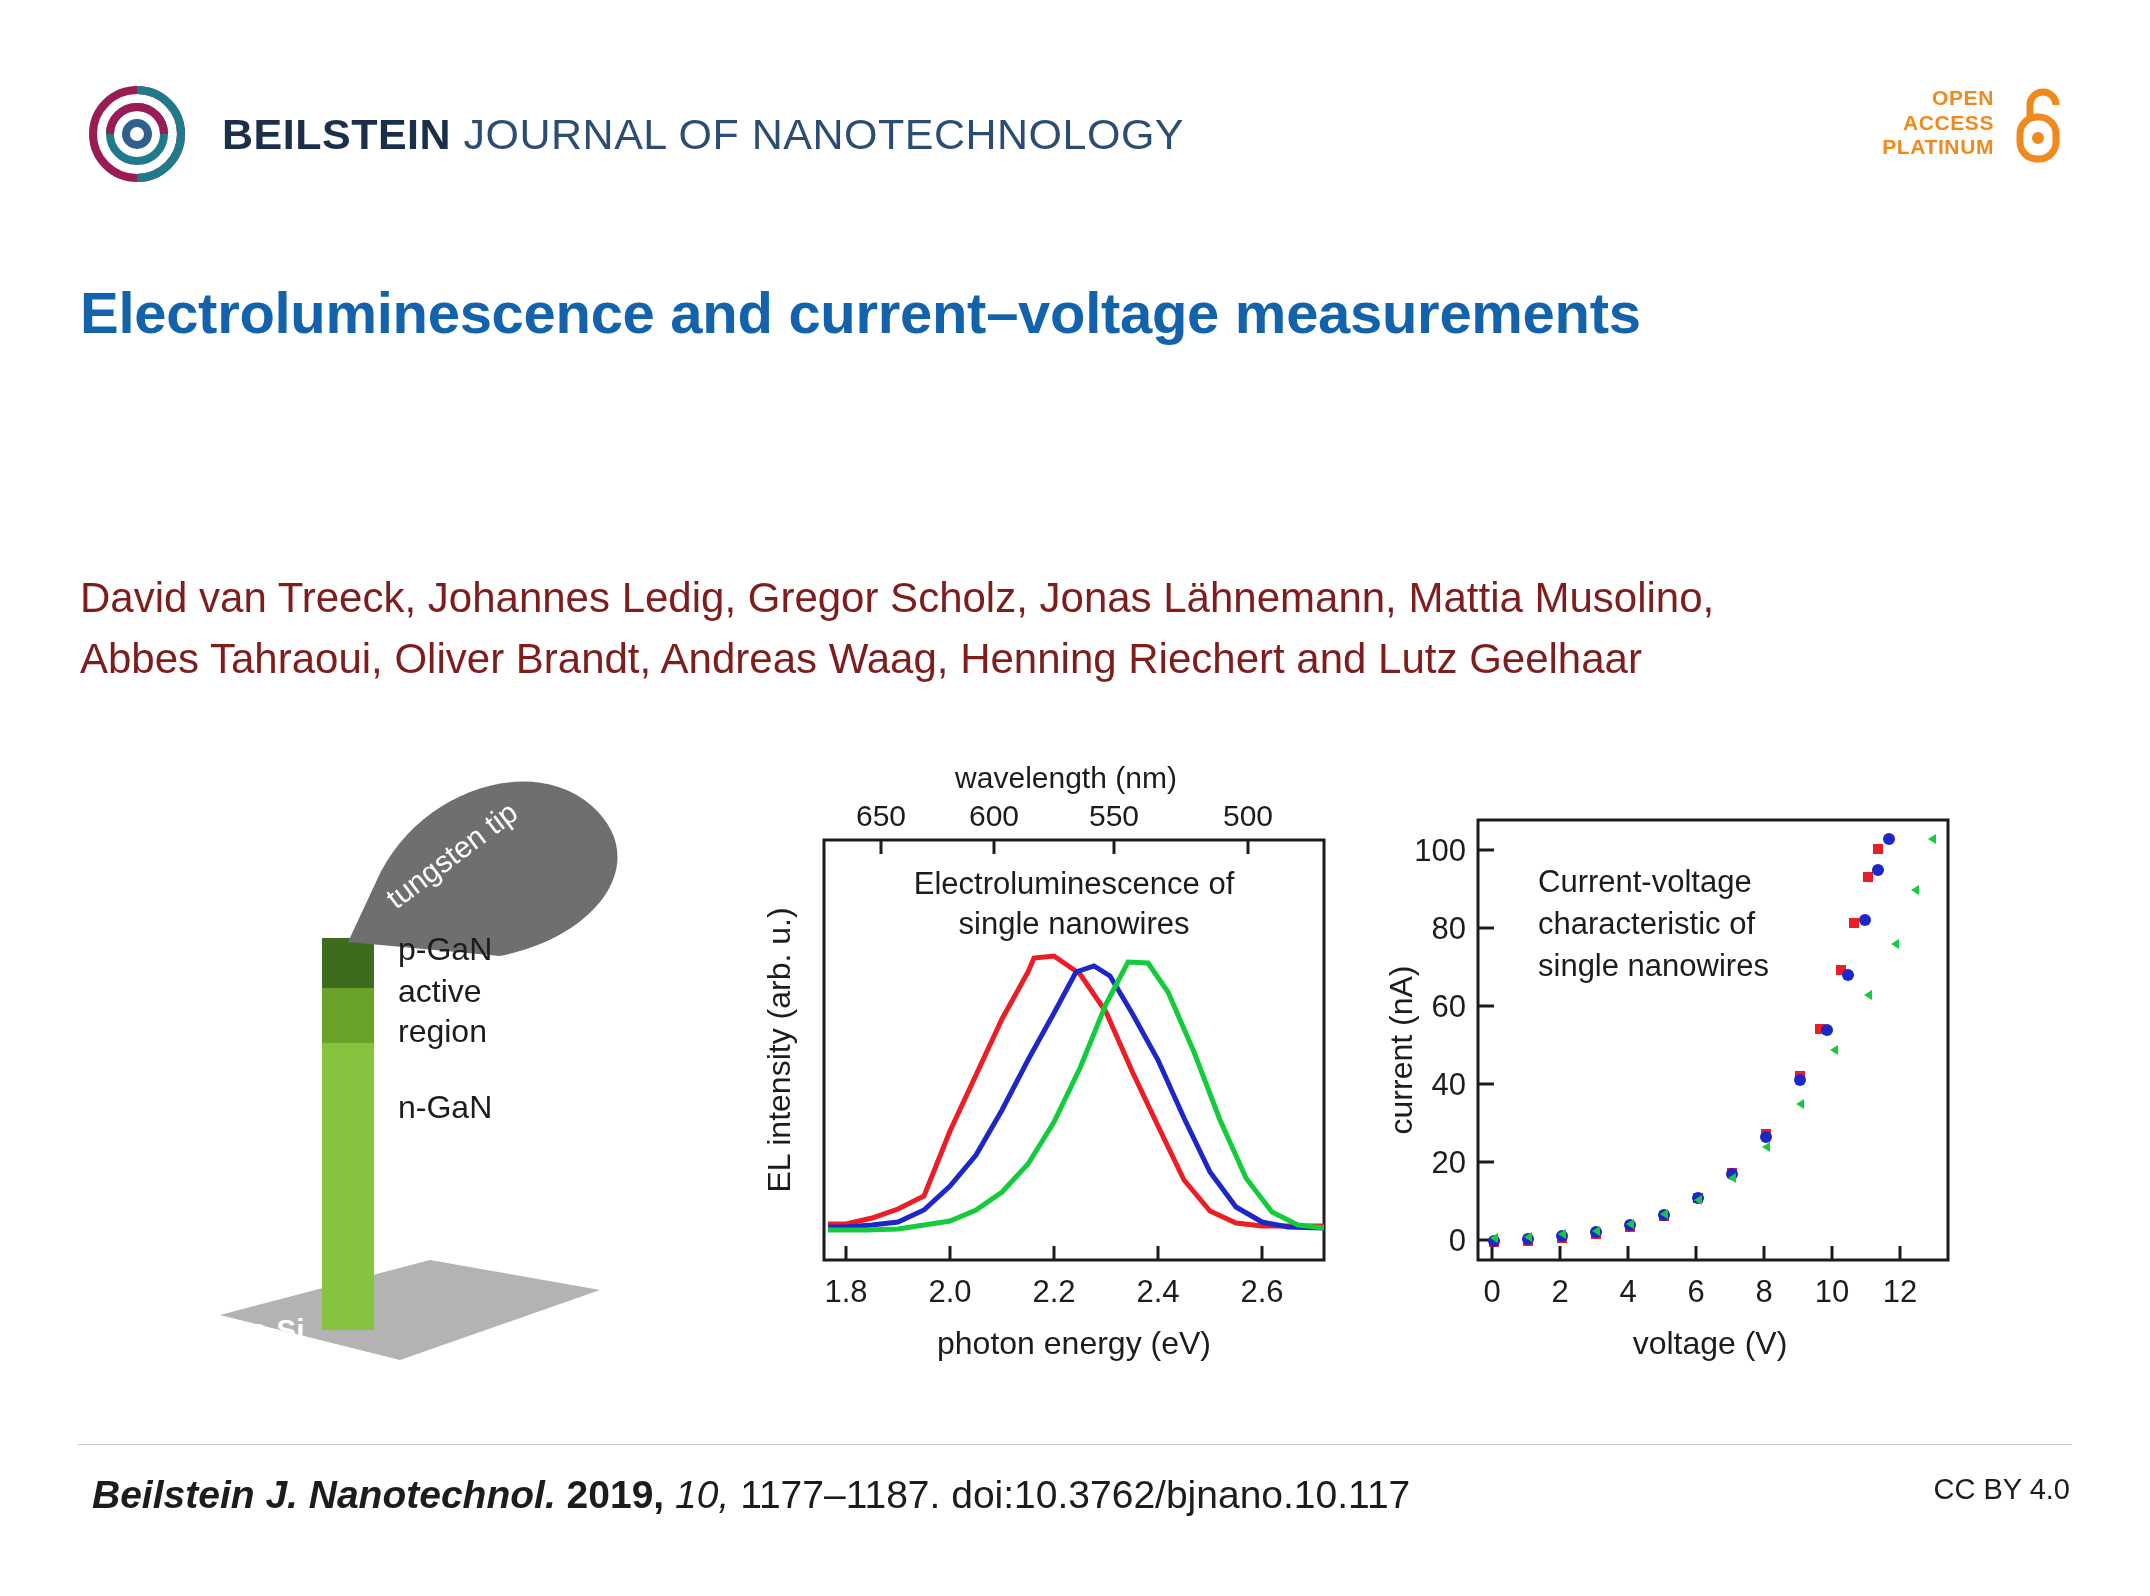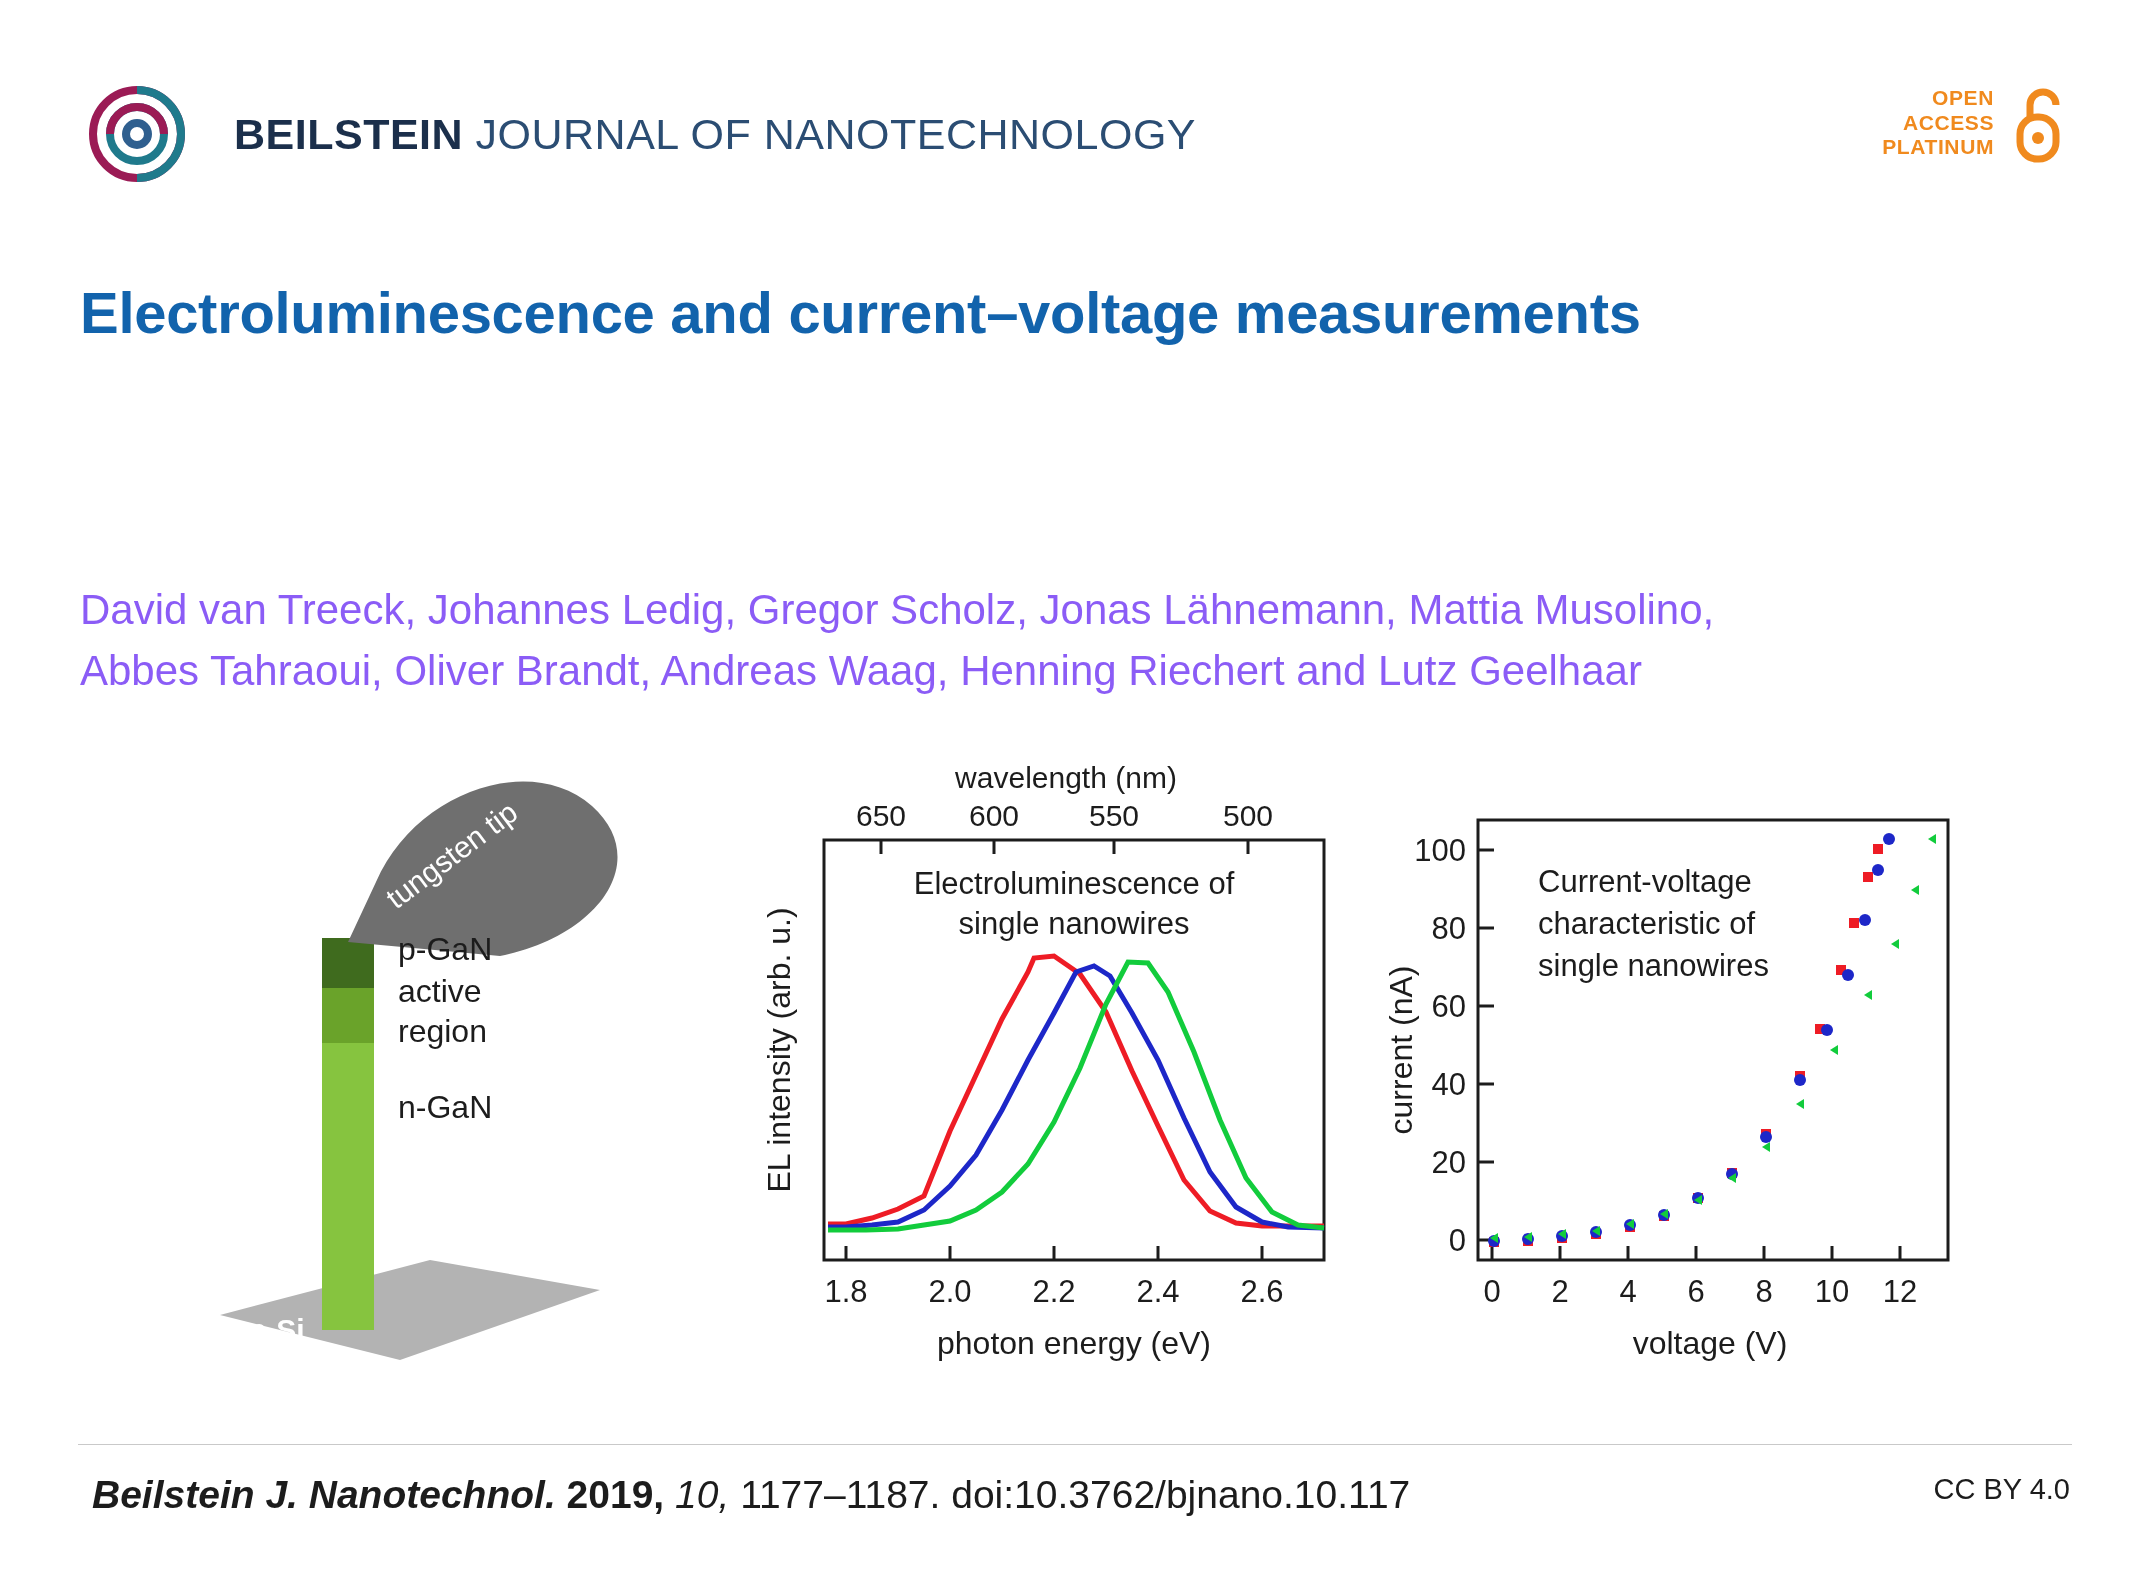--- a/index.html
+++ b/index.html
@@ -19,21 +19,21 @@
   .header {
     position: absolute;
     top: 75px;
     left: 78px;
     right: 78px;
     height: 120px;
   }
   .brand-row {
     display: flex;
     align-items: center;
-    gap: 38px;
+    gap: 26px;
   }
   .logo-mark {
     width: 118px;
     height: 118px;
     position: relative;
     flex: 0 0 auto;
   }
   .logo-mark svg { display: block; }
   .brand-text {
     font-size: 43px;
@@ -84,22 +84,21 @@
   }
 
   
   .authors {
     position: absolute;
     top: 568px;
     left: 80px;
     width: 1990px;
     font-size: 42px;
     line-height: 1.45;
-    color: #8b5cf6;
-    margin-top: 12px;
+    color: #7f1d1d;
   }
 
   
   .figure {
     position: absolute;
     top: 760px;
     left: 80px;
     width: 1990px;
     height: 640px;
   }

